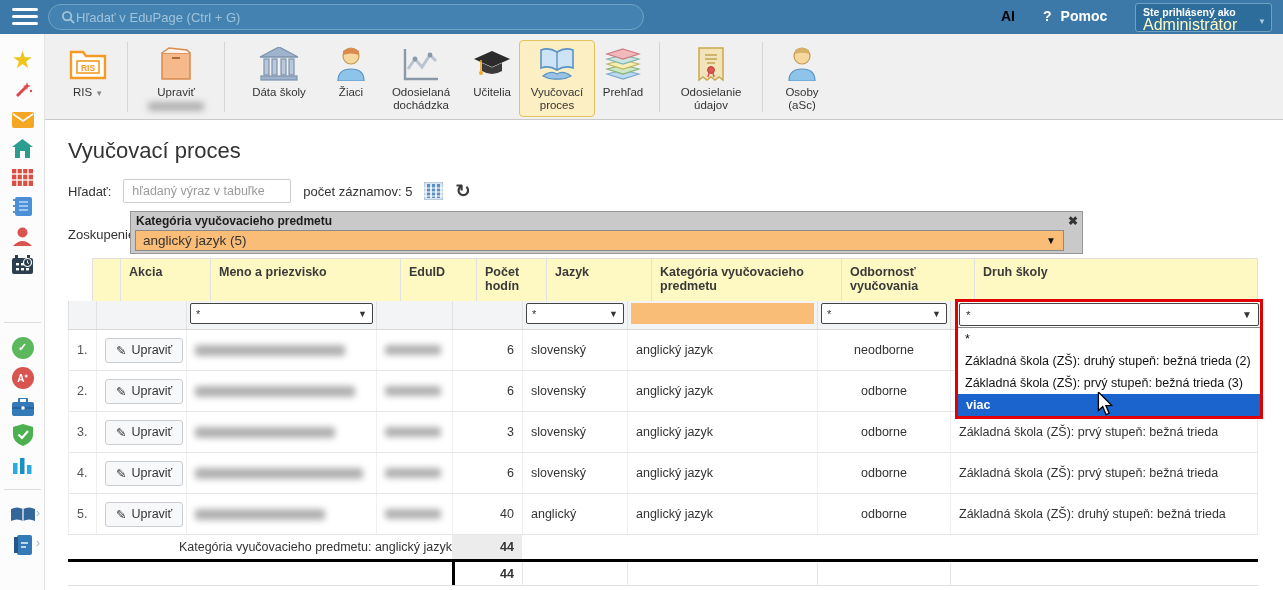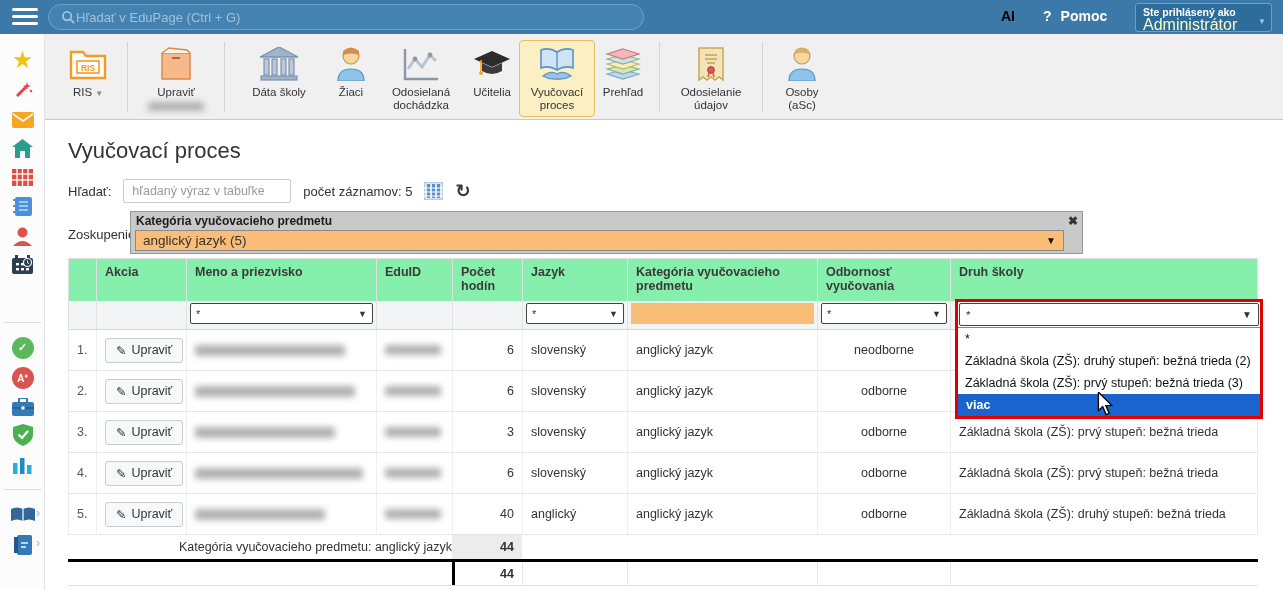--- a/index.html
+++ b/index.html
@@ -57,21 +57,21 @@
   .group-box { position:absolute; left:130px; top:211px; width:953px; height:43px; background:#c9c9c9; border:1px solid #979797; }
   .group-head { font-size:12px; font-weight:bold; color:#1c1c1c; padding:2px 6px 1px 5px; }
   .group-close { position:absolute; right:4px; top:2px; font-size:12px; color:#333; font-weight:bold; cursor:pointer; }
   .group-select { position:absolute; left:4px; top:18px; width:929px; height:21px; background:#f9bd77; border:1px solid #8a8a8a;
                   display:flex; align-items:center; justify-content:space-between; padding:0 7px; font-size:13.5px; cursor:pointer; }
   .group-select .chev { font-size:10px; color:#111; }
 
   
   .tbl { position:absolute; left:68px; top:258px; width:1190px; font-size:12.5px; }
   .trow { display:grid; grid-template-columns:28px 90px 190px 76px 70px 105px 190px 133px 1fr; }
-  .thead { background:#86efac; border:1px solid #e0e0e0; border-bottom:none; }
+  .thead { background:#fef9c3; border:1px solid #e0e0e0; border-bottom:none;margin-left:24px; }
   .thead .hc { padding:6px 8px 2px 8px; font-weight:bold; color:#3a3a3a; line-height:14px; border-right:1px solid #e2e2e2; min-height:42px; }
   .thead .hc:last-child { border-right:none; }
   .tfilter { background:#f3f4f6; border-left:1px solid #e0e0e0; border-right:1px solid #e0e0e0; border-bottom:1px solid #d8d8d8; }
   .tfilter > div { padding:2px 3px 5px 3px; border-right:1px solid #e2e2e2; }
   .tfilter > div:last-child { border-right:none; }
   .fsel { height:21px; background:#fff; border:1px solid #444; border-radius:2px; display:flex; align-items:center;
           justify-content:space-between; padding:0 5px; font-size:11px; cursor:pointer; }
   .fsel .chev { font-size:9px; }
   .forange { height:21px; background:#f9bd77; }
   .tbody-row { background:#fff; border-left:1px solid #ececec; border-right:1px solid #ececec; border-bottom:1px solid #e6e6e6; }

